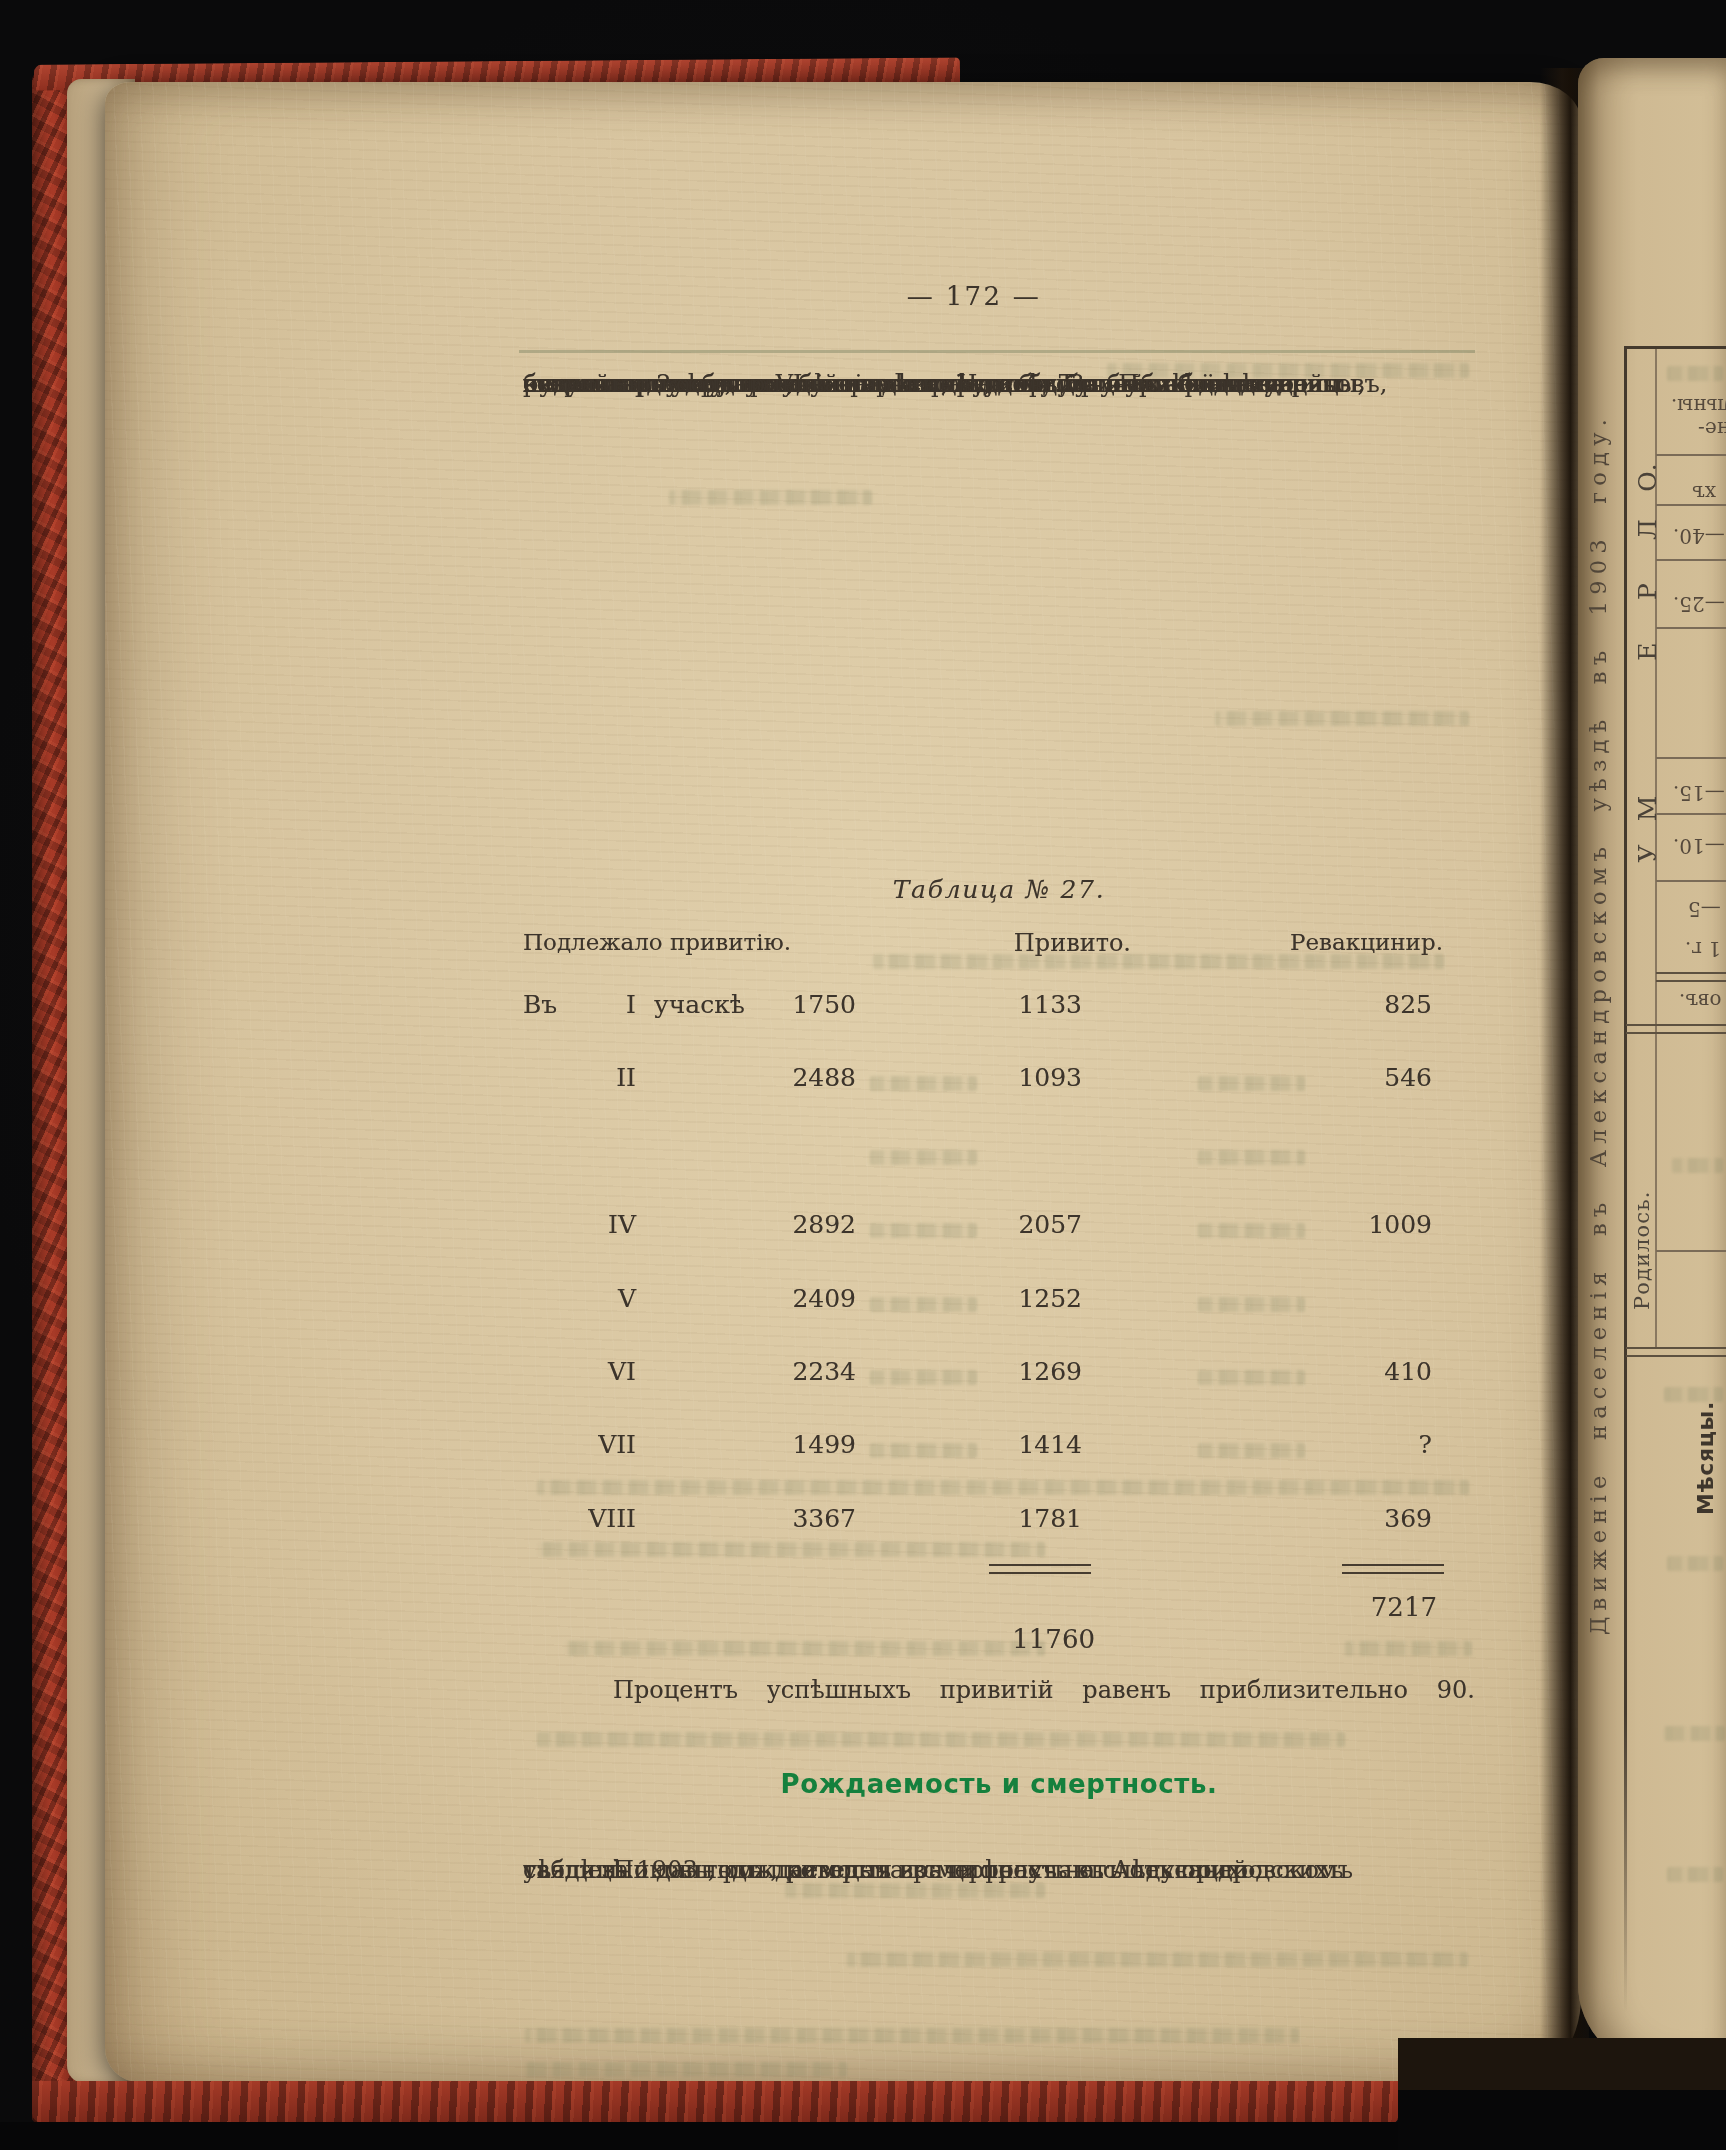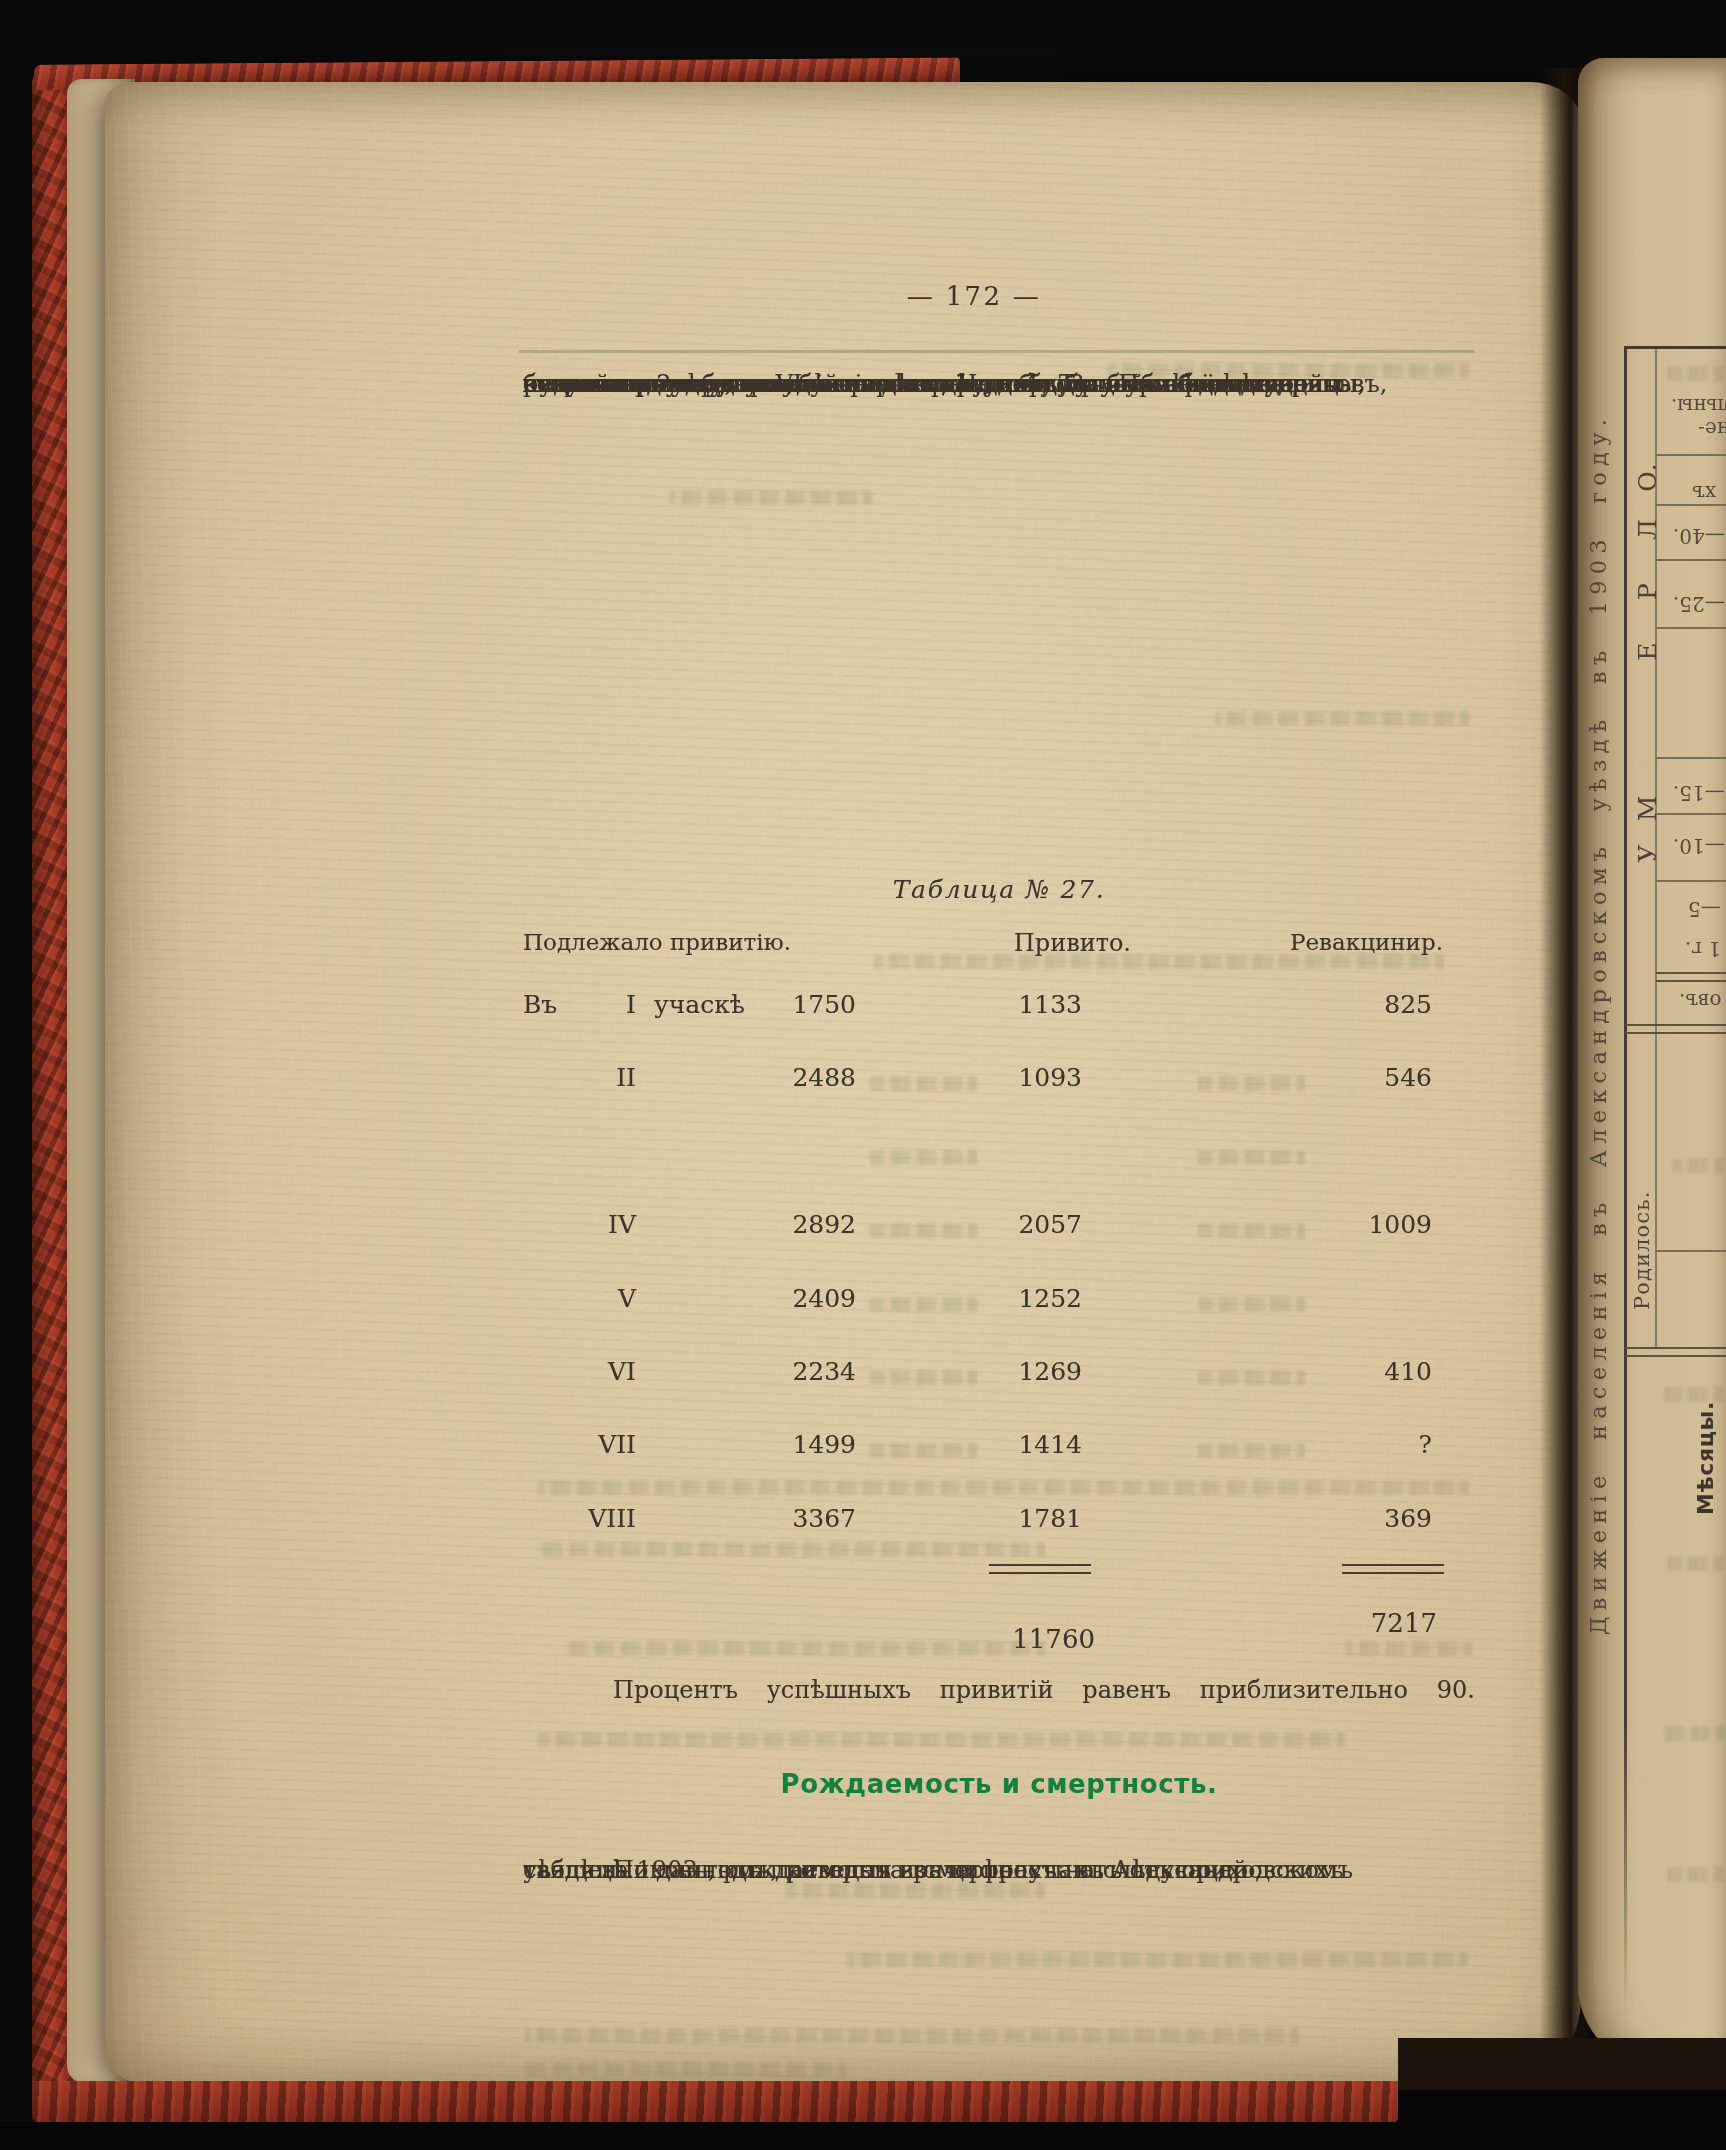--- a/index.html
+++ b/index.html
@@ -77,21 +77,21 @@
   .trow{left:0;width:1727px;height:40px;font-size:25px;}
   .c-prefix{left:523px;}
   .c-roman{left:531px;width:105px;text-align:right;}
   .c-suffix{left:654px;}
   .c-due{left:695px;width:161px;text-align:right;}
   .c-vac{left:921px;width:161px;text-align:right;}
   .c-rev{left:1271px;width:161px;text-align:right;}
   .rule2{height:2.3px;background:#463c30;}
   .totals{font-size:26px;}
   .t-vac{left:926px;top:1592px;width:169px;text-align:right;margin-top:32px;}
-  .t-rev{left:1268px;top:1592px;width:169px;text-align:right;margin-top:16px;}
+  .t-rev{left:1268px;top:1592px;width:169px;text-align:right;}
   .percent{left:523px;top:1676px;width:952px;font-size:24px;
     text-indent:90px;text-align:justify;text-align-last:justify;}
   .heading{left:523px;top:1769px;width:952px;text-align:center;
     font-family:"DejaVu Sans","Liberation Sans",sans-serif;
     font-weight:bold;font-size:26px;letter-spacing:0.6px;color:#15803d;}
 
   
   .ghost{height:14.7px;border-radius:2.8px;transform:scaleX(-1);filter:blur(1.7px);opacity:.8;
     background:repeating-linear-gradient(90deg, rgba(128,133,99,.30) 0 8.5px,
       rgba(128,133,99,.06) 8.5px 15.3px, rgba(128,133,99,.24) 15.3px 26px);}

